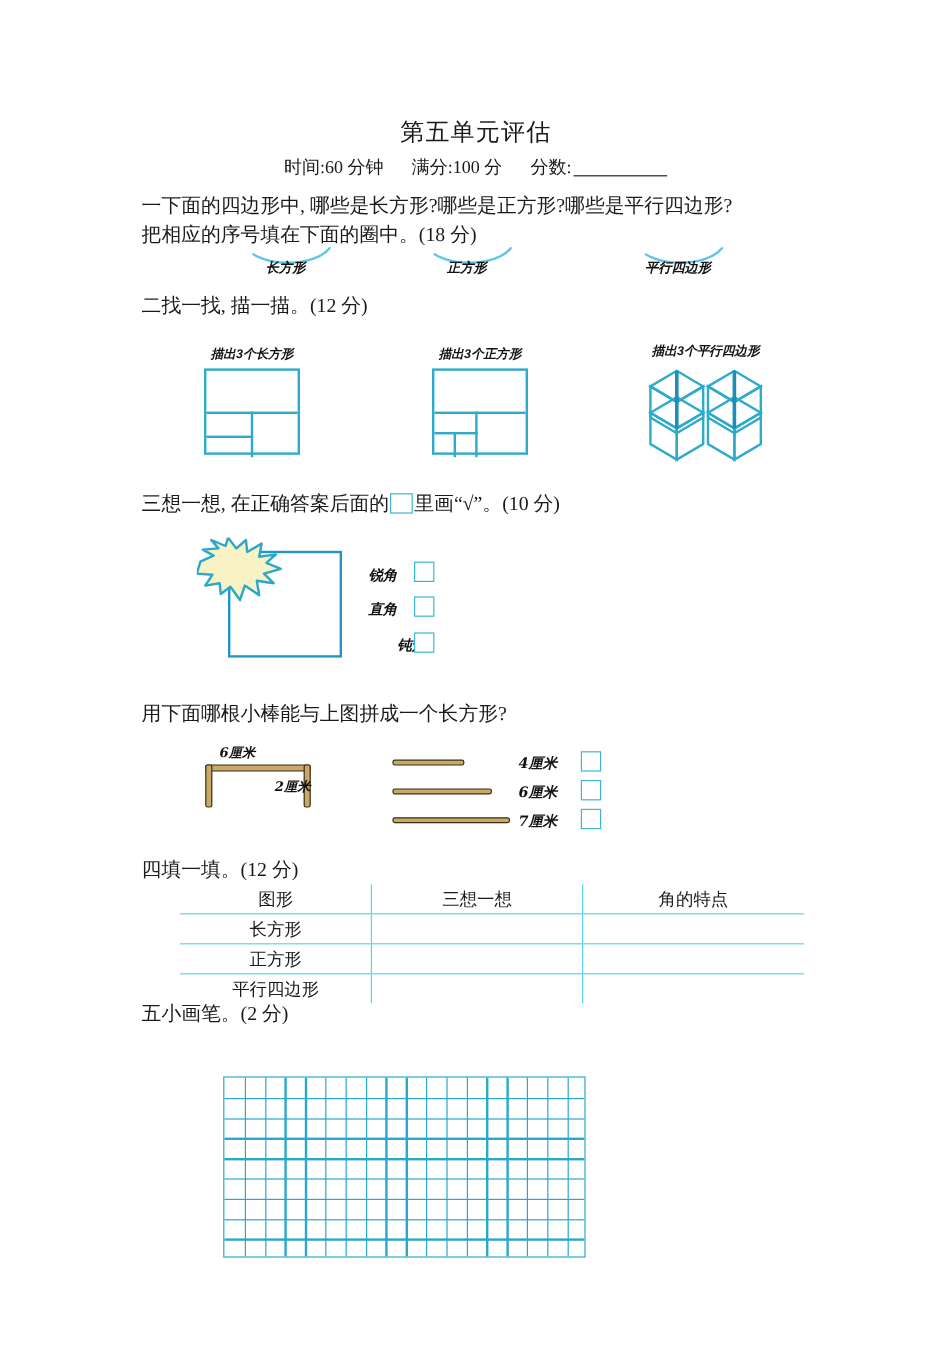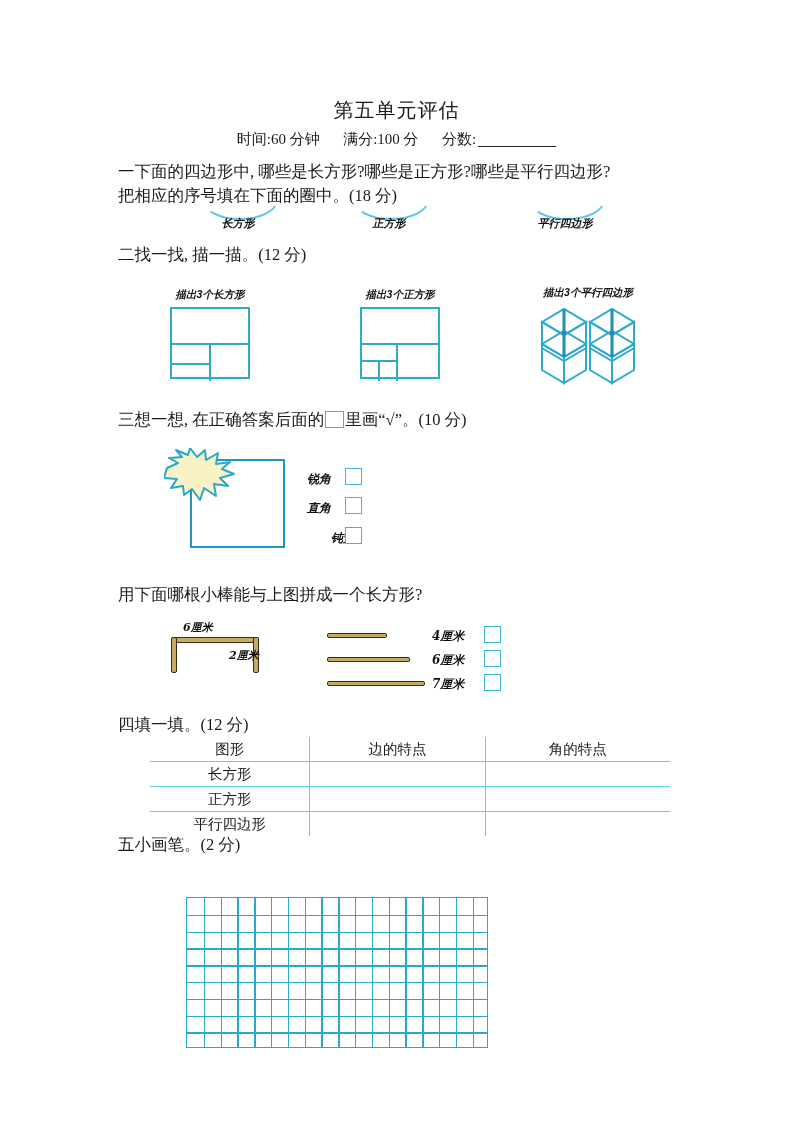--- a/index.html
+++ b/index.html
@@ -293,21 +293,21 @@
 
   <div class="opt-label" style="left:432px; top:676px;">7厘米</div>
   <div class="cbox" style="left:484px; top:674px;"></div>
 
   <div class="qline" style="left:118px; top:713px;">四填一填。(12 分)</div>
 
   <table class="tbl" style="left:150px; top:737px; width:520px;">
     <tbody>
         <tr>
       <td style="width:160px; border-right:1.4px solid #5ad3ee;">图形</td>
-      <td style="width:175px; border-right:1.4px solid #5ad3ee;">边的特点</td>
+      <td style="width:175px; border-right:1.4px solid #5ad3ee;">三想一想</td>
       <td style="width:185px;">角的特点</td>
     </tr>
     <tr>
       <td style="border-top:1.4px solid #5ad3ee; border-right:1.4px solid #5ad3ee;">长方形</td>
       <td style="border-top:1.4px solid #5ad3ee; border-right:1.4px solid #5ad3ee;"></td>
       <td style="border-top:1.4px solid #5ad3ee;"></td>
     </tr>
     <tr>
       <td style="border-top:1.4px solid #5ad3ee; border-right:1.4px solid #5ad3ee;">正方形</td>
       <td style="border-top:1.4px solid #5ad3ee; border-right:1.4px solid #5ad3ee;"></td>

